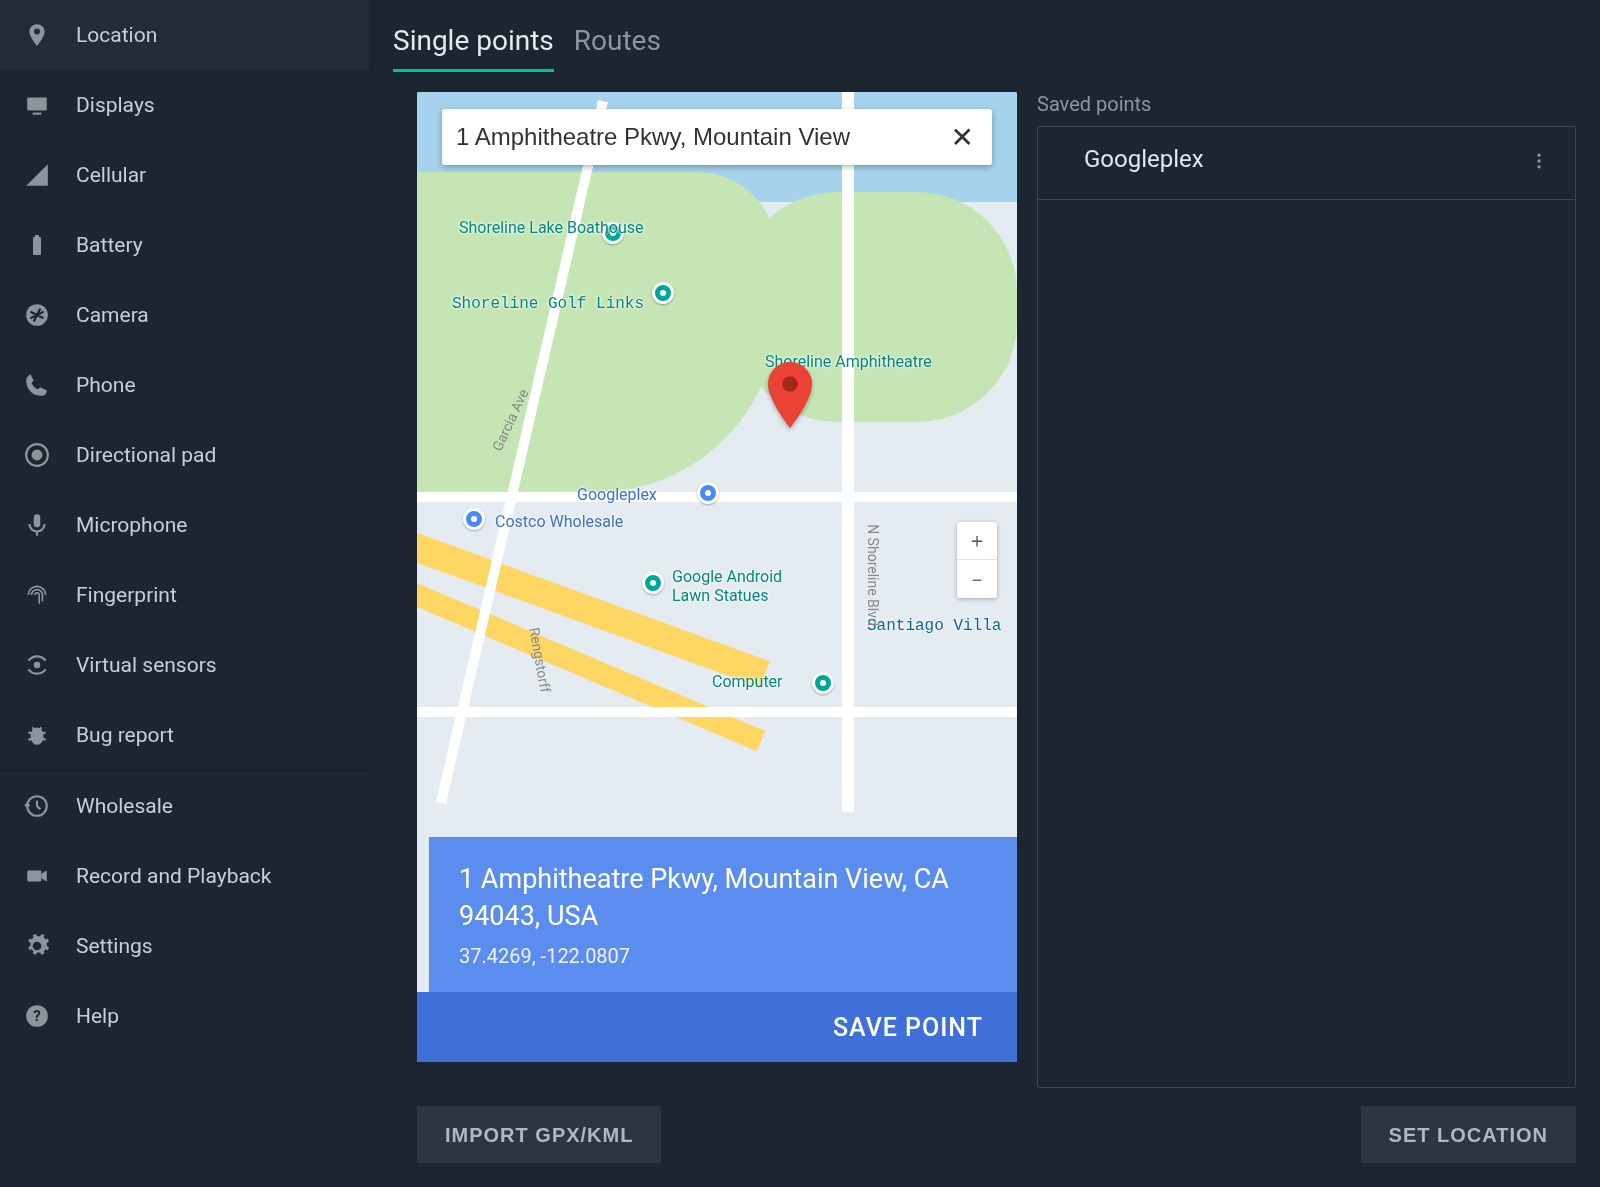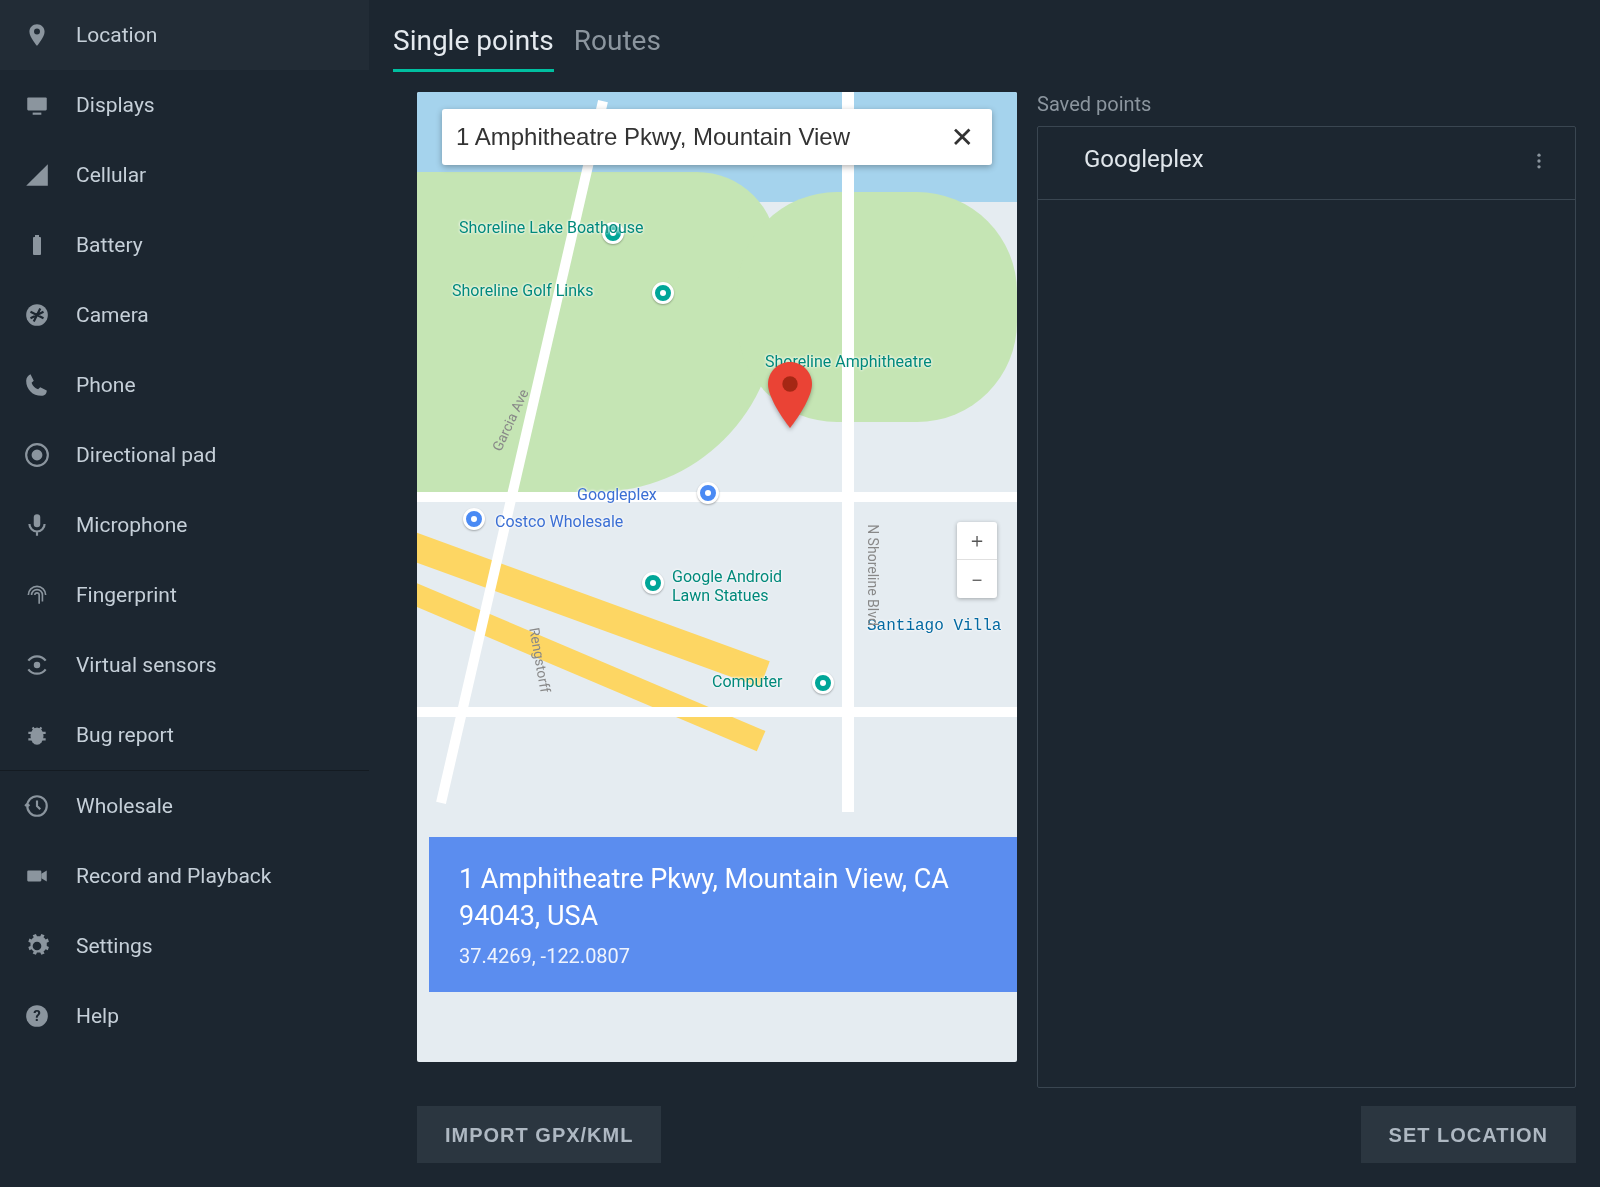--- a/index.html
+++ b/index.html
@@ -236,21 +236,21 @@
             <div class="road yellow" style="top:560px;left:-40px;width:400px;height:22px;transform:rotate(23deg);"></div>
             <div class="road" style="top:0;left:425px;width:12px;height:720px;"></div>
             <div class="road" style="top:400px;left:0;width:600px;height:10px;"></div>
             <div class="road" style="top:615px;left:0;width:600px;height:10px;"></div>
             <div class="road" style="top:0;left:100px;width:10px;height:720px;transform:rotate(13deg);"></div>
 
             <div class="poi-dot" style="top:130px;left:185px;"></div>
             <span class="poi-label" style="top:126px;left:42px;text-align:center;">Shoreline Lake
 Boathouse</span>
             <div class="poi-dot" style="top:190px;left:235px;"></div>
-            <span class="poi-label" style="top:189px;left:35px;">Shoreline Golf Links</span>
+            <span class="poi-label" style="top:203px;left:35px;font-family:Liberation Mono, monospace;">Shoreline Golf Links</span>
             <span class="poi-label" style="top:260px;left:348px;">Shoreline Amphitheatre</span>
             <div class="poi-dot blue" style="top:390px;left:280px;"></div>
             <span class="poi-label blue" style="top:393px;left:160px;">Googleplex</span>
             <div class="poi-dot blue" style="top:416px;left:46px;"></div>
             <span class="poi-label blue" style="top:420px;left:78px;">Costco Wholesale</span>
             <div class="poi-dot" style="top:480px;left:225px;"></div>
             <span class="poi-label" style="top:475px;left:255px;white-space:pre;">Google Android
 Lawn Statues</span>
             <div class="poi-dot" style="top:580px;left:395px;"></div>
             <span class="poi-label" style="top:580px;left:295px;">Computer</span>
@@ -274,20 +274,21 @@
 
           <div class="zoom">
             <div>＋</div>
             <div>－</div>
           </div>
 
           <div class="map-info">
             <div class="addr">1 Amphitheatre Pkwy, Mountain View, CA 94043, USA</div>
             <div class="coords">37.4269, -122.0807</div>
           </div>
+          <div class="map-save">SAVE POINT</div>
         </div>
       </div>
 
       <div class="saved-col">
         <div class="saved-header">Saved points</div>
         <div class="saved-box">
           <div class="saved-item">
             <div class="txt">
               <div class="saved-name">Googleplex</div>
             </div>

